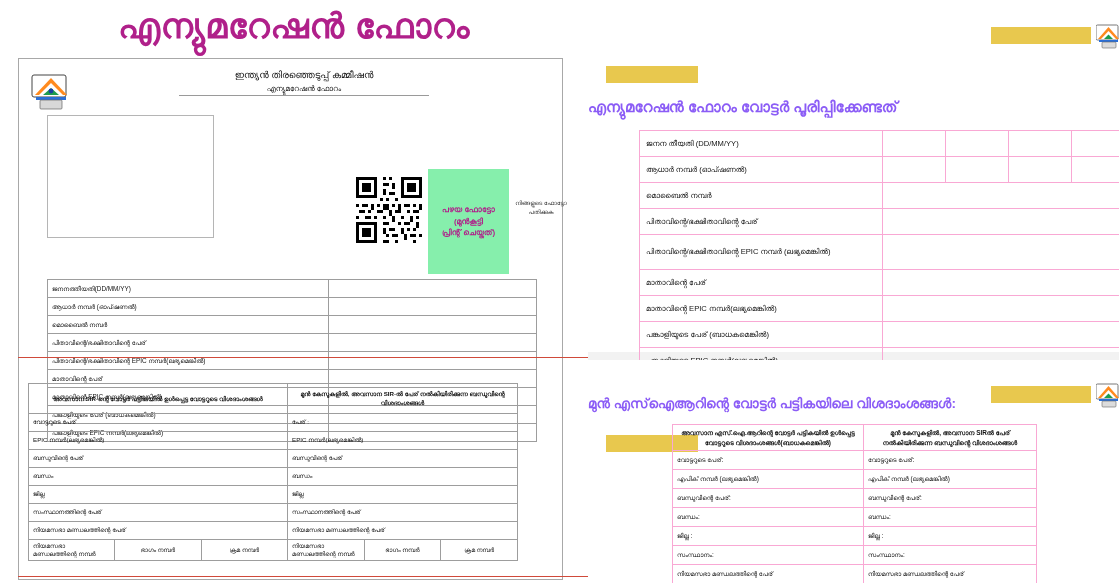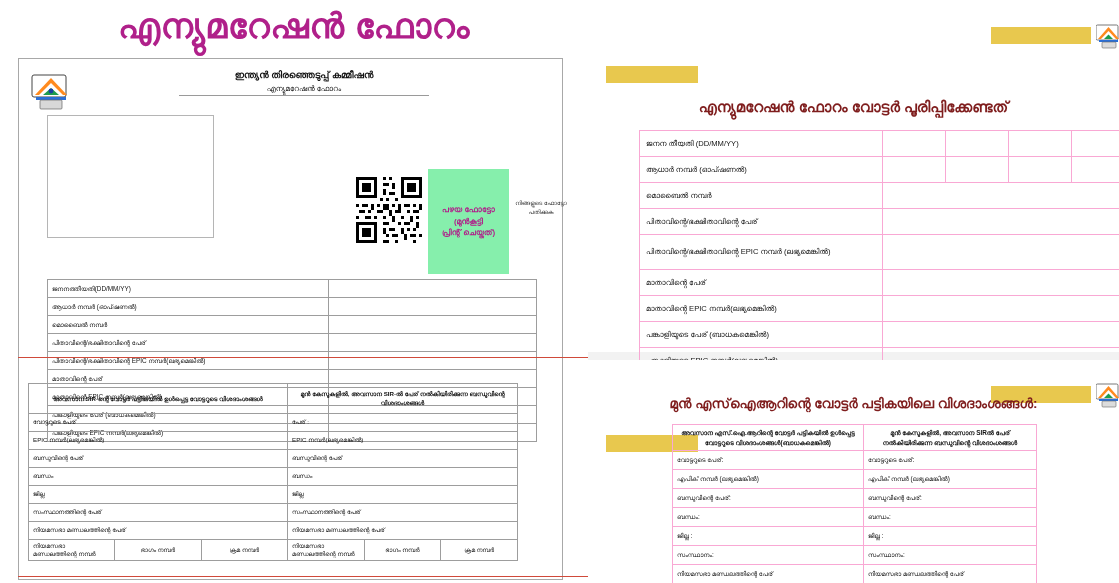--- a/index.html
+++ b/index.html
@@ -23,21 +23,21 @@
   .form-sheet{
     position:absolute;left:18px;top:58px;width:545px;height:522px;
     border:1px solid #a8a8a8;background:#fff;box-sizing:border-box;
   }
   .eci-logo{
     position:absolute;left:12px;top:10px;width:44px;height:46px;
   }
   .form-head{
     position:absolute;left:120px;top:10px;width:330px;text-align:center;
   }
-  .form-head .l1{font-size:9.5px;color:#111;font-weight:bold;}
+  .form-head .l1{font-size:9.5px;color:#111;font-weight:normal;}
   .form-head .l2{font-size:7.5px;color:#111;margin-top:3px;}
   .head-rule{
     position:absolute;left:160px;top:36px;width:250px;height:1px;background:#9a9a9a;
   }
   .photo-box{
     position:absolute;left:28px;top:56px;width:165px;height:62px;
     border:1px solid #b5b5b5;background:#fff;
   }
   .photo-box2{
     position:absolute;left:28px;top:118px;width:165px;height:60px;
@@ -77,21 +77,21 @@
   .card1{top:0;height:352px;}
   .card2{top:360px;height:223px;}
   .ystripe{
     position:absolute;background:#e8c84e;height:17px;
   }
   .ystripe-a{left:18px;top:66px;width:92px;}
   .ystripe-b{left:403px;top:27px;width:100px;}
   .r-logo{position:absolute;width:28px;height:30px;}
   .r-logo-a{left:508px;top:22px;}
   .r-title{
-    position:absolute;left:0;width:531px;text-align:center;color:#7f1d1d;
+    position:absolute;left:0;width:531px;text-align:left;color:#8b5cf6;
     font-weight:bold;font-size:15px;
   }
   .r-title-a{top:98px;}
   .rtbl{position:absolute;border-collapse:collapse;table-layout:fixed;}
   .rtbl td{border:1px solid #f9a8d4;font-size:7.6px;color:#111;padding:4px 6px;height:17px;}
   .rt1{left:51px;top:130px;width:430px;}
   .rt2{left:84px;top:424px;width:365px;}
   .rt2 td{font-size:6.4px;padding:3px 4px;height:12px;}
   .rt2 td.hdr{font-weight:bold;text-align:center;line-height:1.5;}
 </style>

